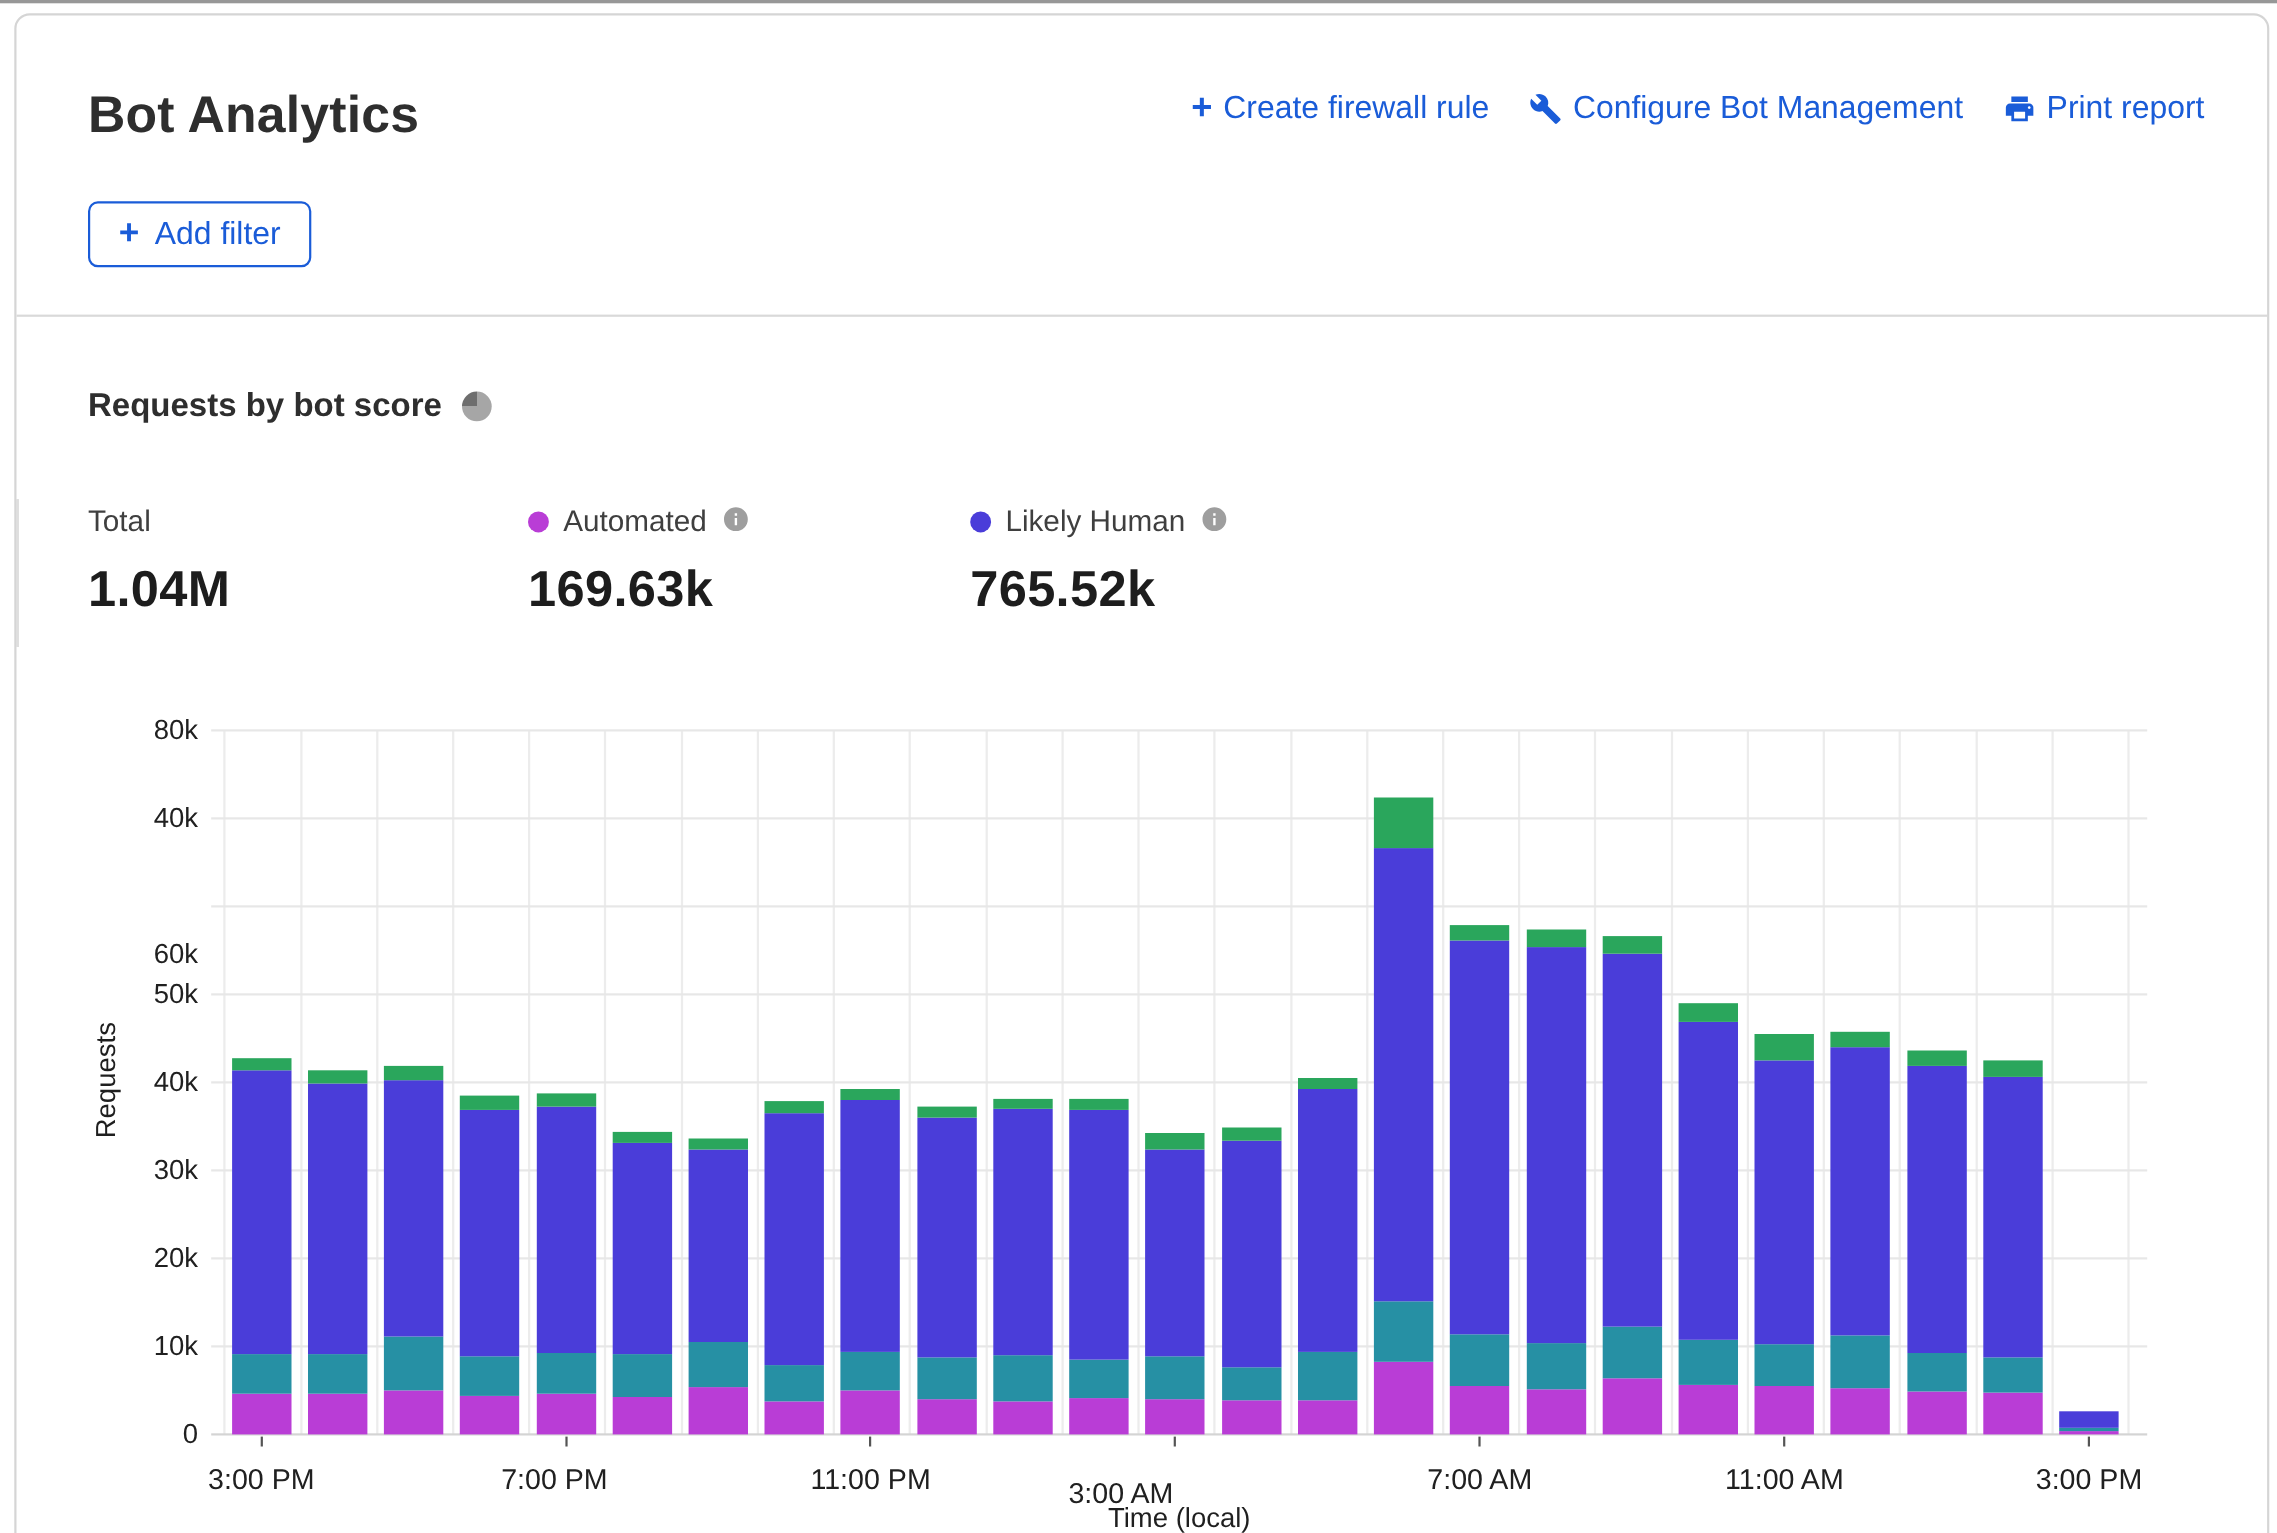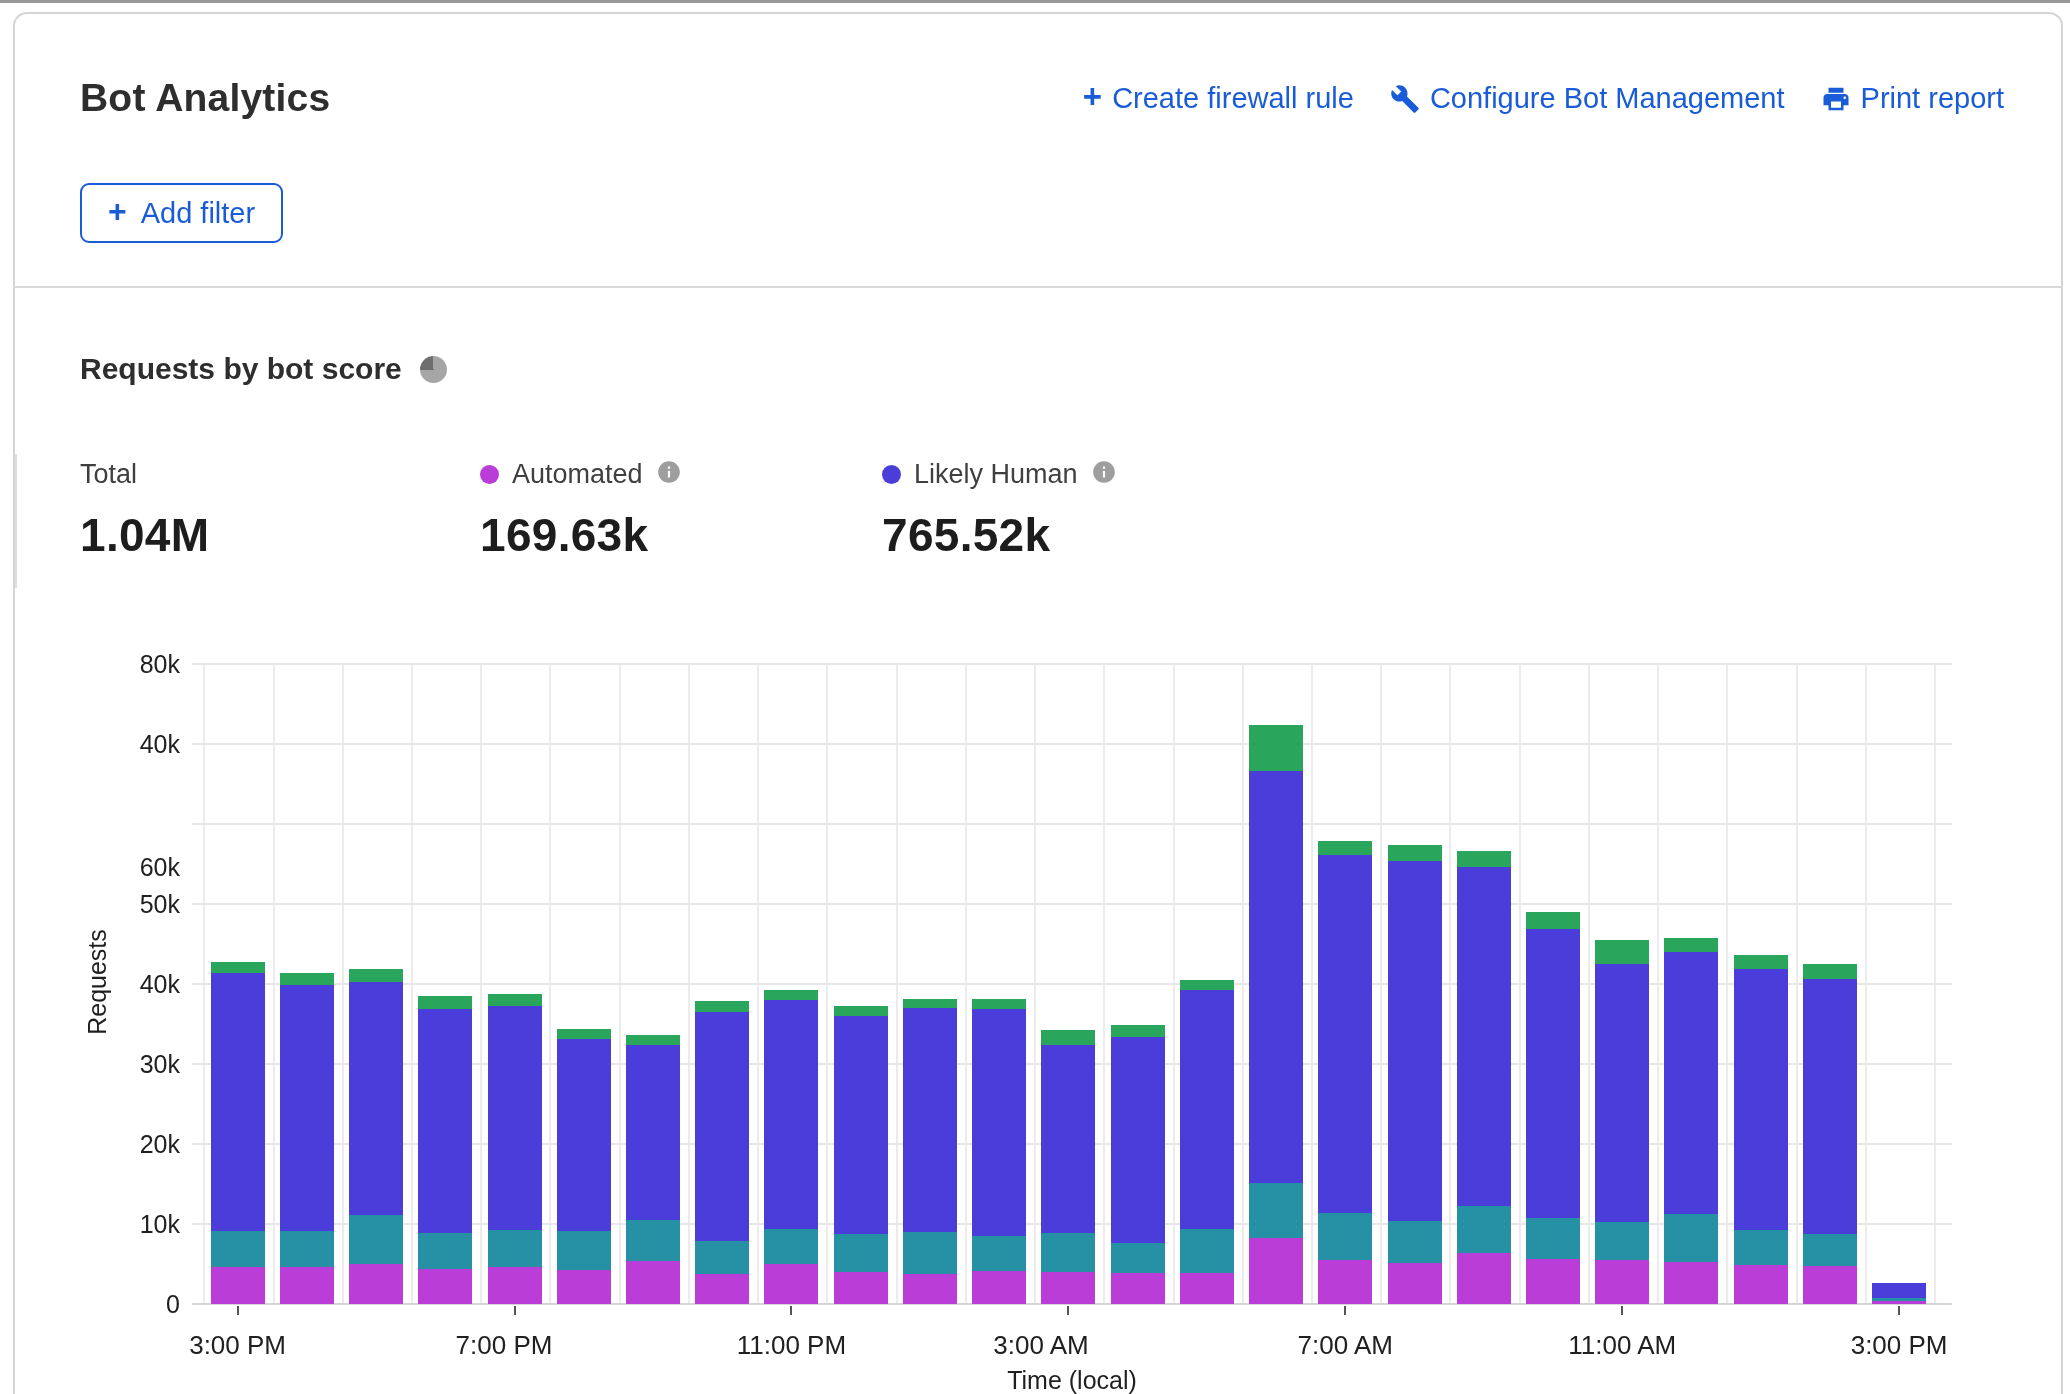--- a/index.html
+++ b/index.html
@@ -7,21 +7,21 @@
   body{
     width:2070px;height:1394px;overflow:hidden;background:#ffffff;
     font-family:"Liberation Sans", sans-serif;color:#222;position:relative;
   }
   .top-strip{position:absolute;left:0;top:0;width:100%;height:3px;background:#979797;}
   .card{
     position:absolute;left:13px;top:12px;width:2050px;height:1500px;
     background:#fff;border:2px solid #d5d5d5;border-radius:14px;box-sizing:border-box;
   }
   
-  .page-title{position:absolute;left:65px;top:62px;font-size:39px;font-weight:700;color:#2e2e2e;letter-spacing:.2px;}
+  .page-title{position:absolute;left:65px;top:62px;font-size:47px;font-weight:700;color:#2e2e2e;letter-spacing:.2px;}
   .actions{position:absolute;right:57px;top:68px;display:flex;align-items:center;gap:36px;}
   .action-link{display:flex;align-items:center;gap:10px;color:#1a5cd8;font-size:29px;cursor:pointer;text-decoration:none;}
   .action-link .plus{font-size:33px;font-weight:600;line-height:1;position:relative;top:-2px;}
   .action-link svg{display:block;}
   .add-filter{
     position:absolute;left:65px;top:169px;height:60px;padding:0 26px;
     border:2.5px solid #1a5cd8;border-radius:9px;background:#fff;color:#1a5cd8;
     font-size:29px;display:flex;align-items:center;gap:14px;cursor:pointer;box-sizing:border-box;
     font-family:"Liberation Sans", sans-serif;
   }
@@ -162,21 +162,21 @@
       <div class="y-label" style="top: 955px;">40k</div>
       <div class="y-label" style="top: 875px;">50k</div>
       <div class="y-label" style="top: 838px;">60k</div>
       <div class="y-label" style="top: 715px;">40k</div>
       <div class="y-label" style="top: 635px;">80k</div>
     </div>
   <div id="xLabels">
       <div class="x-label" style="left: 132.6px;">3:00 PM</div>
       <div class="x-label" style="left: 399px;">7:00 PM</div>
       <div class="x-label" style="left: 686.44px;">11:00 PM</div>
-      <div class="x-label" style="left: 936px;">3:00 AM</div>
+      <div class="x-label" style="left: 914px; margin-top: 12px;">3:00 AM</div>
       <div class="x-label" style="left: 1240.28px;">7:00 AM</div>
       <div class="x-label" style="left: 1517.2px;">11:00 AM</div>
       <div class="x-label" style="left: 1794.12px;">3:00 PM</div>
     </div>
   <div class="chart-plot" id="chartPlot">
       <div class="gridline-v" style="left: 11.3px;"></div>
       <div class="gridline-v" style="left: 80.53px;"></div>
       <div class="gridline-v" style="left: 149.76px;"></div>
       <div class="gridline-v" style="left: 218.99px;"></div>
       <div class="gridline-v" style="left: 288.22px;"></div>

